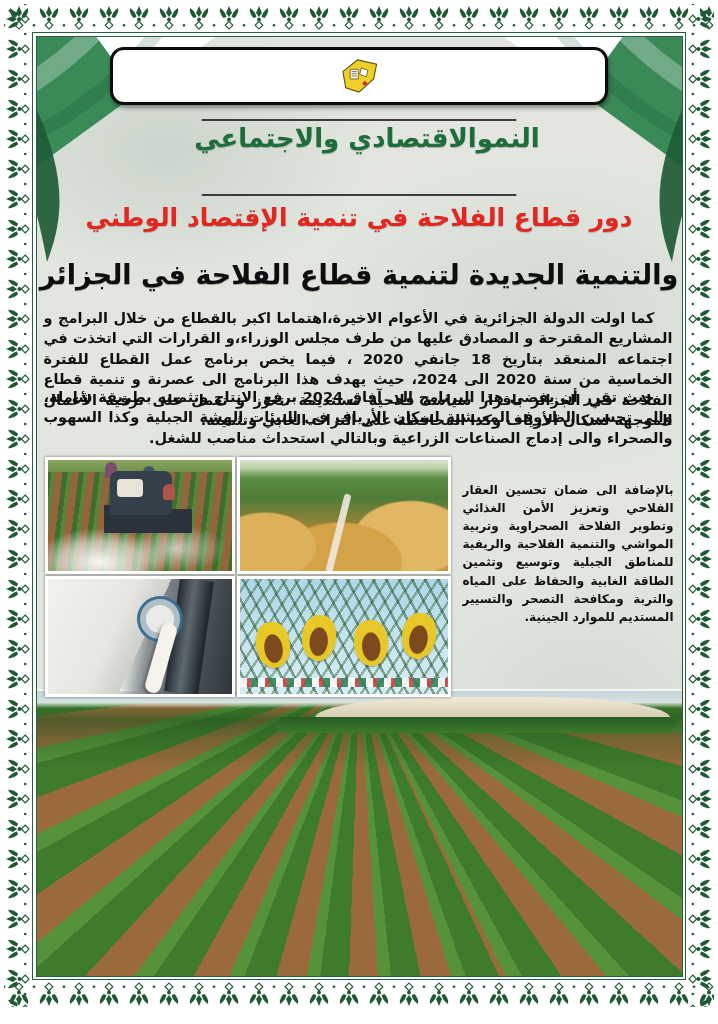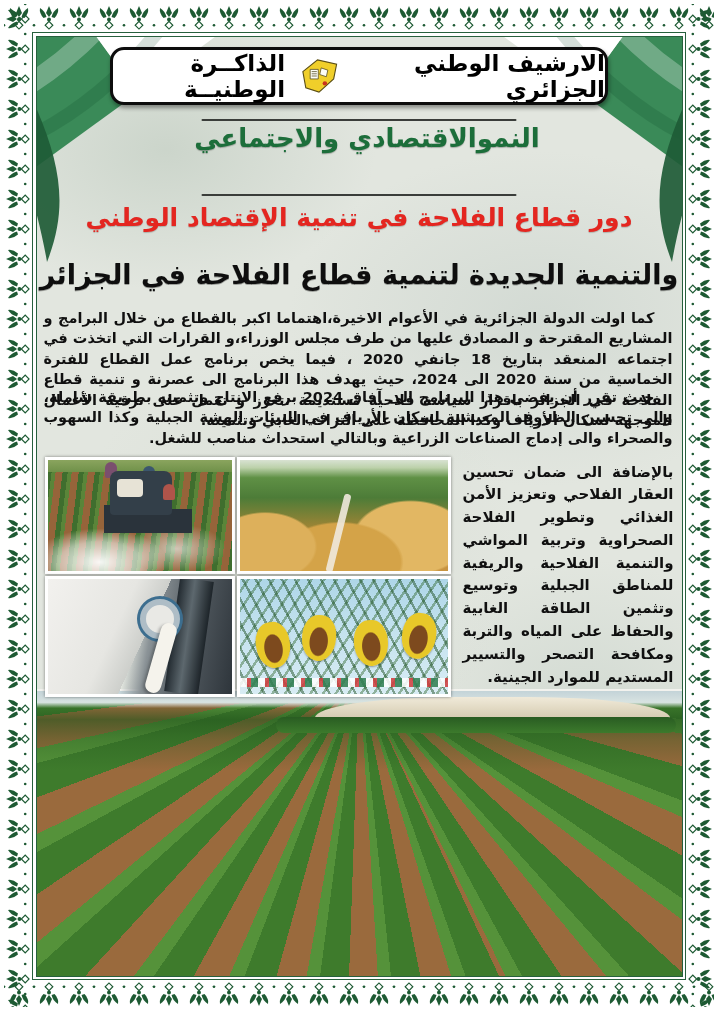--- a/index.html
+++ b/index.html
@@ -56,21 +56,21 @@
   .para-1 { top:271px; text-indent:18px; }
   .para-2 { top:350px; text-indent:18px; }
 
   
   .media-row { position:absolute; top:420px; left:8px; right:8px; height:246px; z-index:6;
     display:flex; gap:6px; }
   .photo-grid { width:412px; flex:0 0 auto; display:grid;
     grid-template-columns:190px 214px; grid-template-rows:117px 121px; gap:2px; }
   .photo { position:relative; border:3px solid #fff; box-shadow:0 0 3px rgba(0,0,0,.45); overflow:hidden; }
   .para-3 { position:static; flex:1; direction:rtl; text-align:justify;
-    color:#101010; font-weight:bold; font-size:15px; line-height:1.52; margin-top:4px; }
+    color:#101010; font-weight:bold; font-size:12px; line-height:1.52; margin-top:24px; }
 
   
   .ph-tractor { background:
     radial-gradient(ellipse 90px 45px at 28% 92%, rgba(255,255,255,.95) 0%, rgba(255,255,255,.55) 45%, transparent 75%),
     radial-gradient(ellipse 70px 35px at 70% 80%, rgba(235,240,235,.7) 0%, transparent 70%),
     linear-gradient(180deg, #8aa45e 0%, #6f9149 11%, rgba(0,0,0,0) 11%),
     repeating-linear-gradient(97deg, #3f6e2e 0 5px, #5a8539 5px 9px, #96643a 9px 16px); }
   .tractor-body { position:absolute; left:34%; top:10%; width:62px; height:44px; background:#333f49;
     border-radius:8px 8px 4px 4px; box-shadow:-14px 26px 0 -8px #2a333b, 30px 28px 0 -10px #2a333b; }
   .tractor-sack { position:absolute; left:38%; top:18%; width:26px; height:18px; background:#e7e3d6; border-radius:4px; }
@@ -223,29 +223,27 @@
             <path d="M0,-40 A40,40 0 1,0 0,40 A31,31 0 1,1 0,-40 Z"></path>
             <path transform="translate(17 0)" d="M0,-14 L3.3,-4.5 L13.3,-4.3 L5.3,1.7 L8.2,11.3 L0,5.5 L-8.2,11.3 L-5.3,1.7 L-13.3,-4.3 L-3.3,-4.5 Z"></path>
           </g>
           <path d="M-75,12 Q25,42 150,2 L150,22 Q25,62 -75,32 Z" fill="rgba(255,255,255,.28)"></path>
           <path d="M-75,62 Q35,92 155,52 L155,66 Q35,106 -75,76 Z" fill="rgba(0,60,30,.16)"></path>
         </g>
         <path d="M-4,50 C32,125 44,172 20,233 C10,172 -16,115 -4,50 Z" fill="#1e5b36" opacity=".92"></path>
       </svg>
 
       <div class="title-box">
-        <span>الارشيف الوطني الجزائري</span>
         <svg class="emblem" viewBox="0 0 60 52">
           <path d="M8,20 L28,4 L54,10 L50,30 L30,48 L12,42 Z" fill="#f0cf2a" stroke="#5a4e16" stroke-width="1.5"></path>
           <path d="M18,17 h11 v13 h-11 z" fill="#fdfdf6" stroke="#4a421a" stroke-width="1"></path>
           <path d="M20,20 h7 M20,23 h7 M20,26 h7" stroke="#4a421a" stroke-width="1" fill="none"></path>
           <path d="M33,15 l9,3 -2,9 -9,-3 z" fill="#fdfdf6" stroke="#4a421a" stroke-width="1"></path>
           <circle cx="38" cy="36" r="3" fill="#c9331f"></circle>
         </svg>
-        <span>الذاكــرة الوطنيــة</span>
       </div>
 
       <div class="rule rule-1"></div>
       <div class="h-green h-green-1">النموالاقتصادي والاجتماعي</div>
       <div class="rule rule-2"></div>
       <div class="h-red">دور قطاع الفلاحة في تنمية الإقتصاد الوطني</div>
 
       <div class="art-title">والتنمية الجديدة لتنمية قطاع الفلاحة في الجزائر</div>
       <p class="para para-1">كما اولت الدولة الجزائرية في الأعوام الاخيرة،اهتماما اكبر بالقطاع من خلال البرامج و المشاريع المقترحة و المصادق عليها من طرف مجلس الوزراء،و القرارات التي اتخذت في اجتماعه المنعقد بتاريخ 18 جانفي 2020 ، فيما يخص برنامج عمل القطاع للفترة الخماسية من سنة 2020 الى 2024، حيث يهدف هذا البرنامج الى عصرنة و تنمية قطاع الفلاحة في الجزائر باقرار سياسة فلاحية مستديمة ،تعزز و تعمل على ترقية الأعمال الموجهة لسكان الأرياف وكذا المحافظة على التراث الغابي وتثمينه.</p>
       <p class="para para-2">حيث تقرر أن يفضي هذا البرنامج الى آفاق 2024 برفع الانتاج وتثمينه بطريقة شاملة، والى تحسين الظروف المعيشية لسكان الأرياف في البيئات الهشة الجبلية وكذا السهوب والصحراء والى إدماج الصناعات الزراعية وبالتالي استحداث مناصب للشغل.</p>

